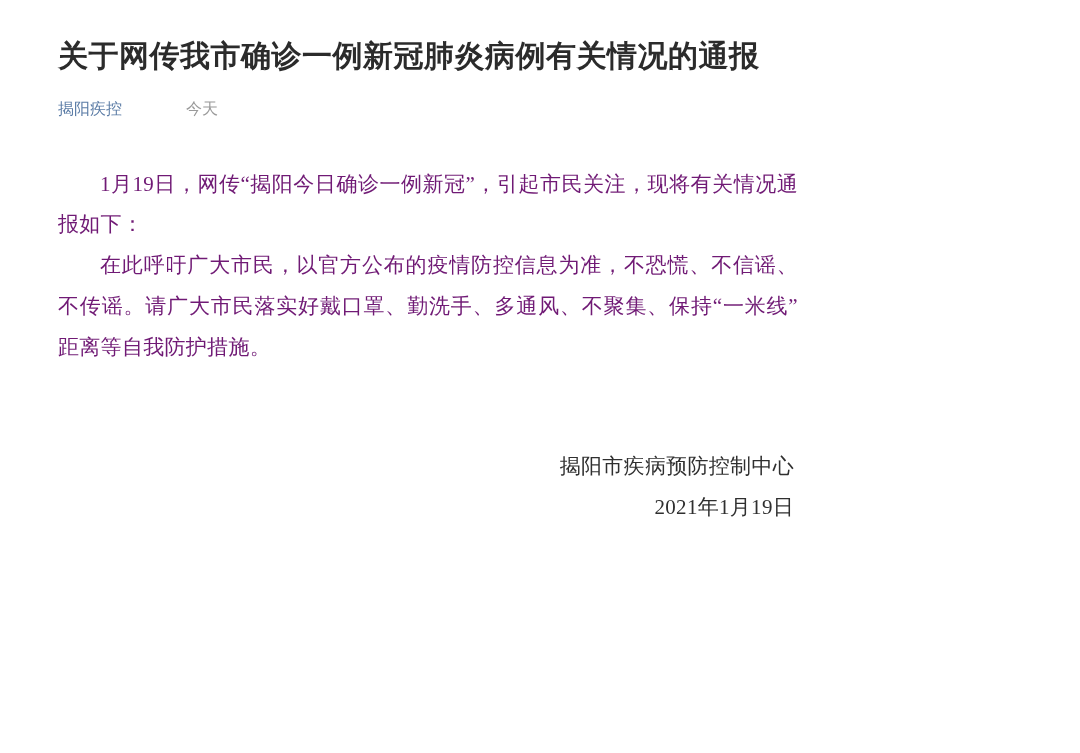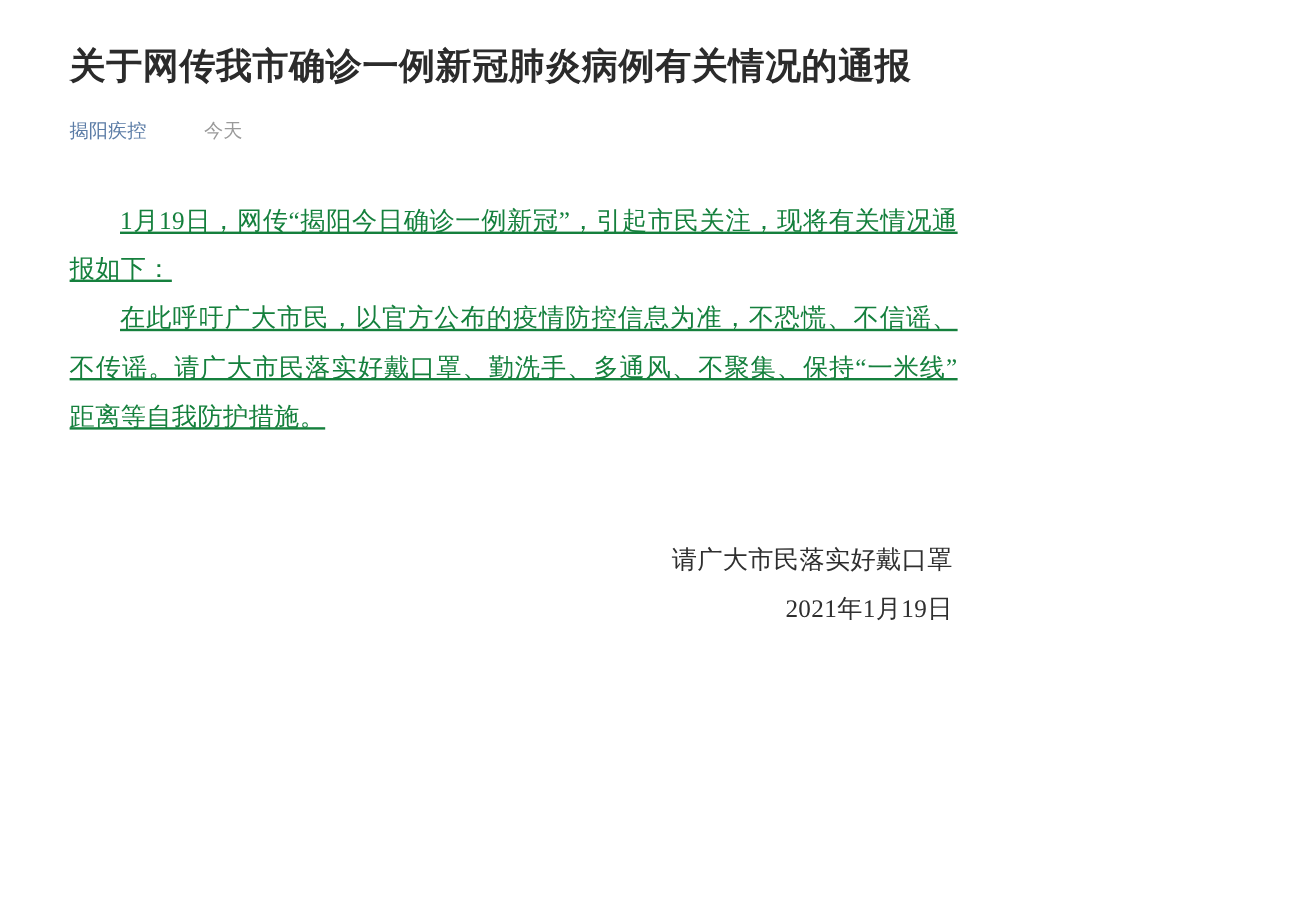--- a/index.html
+++ b/index.html
@@ -29,34 +29,34 @@
     color: #2b2b2b;
     margin: 0 0 22px 0;
     letter-spacing: 0.5px;
   }
   .meta-line {
     font-family: "Liberation Sans", "DejaVu Sans", sans-serif;
     font-size: 16px;
     margin-bottom: 44px;
     display: flex;
     align-items: baseline;
+    gap: 16px;
   }
   .meta-author {
     color: #5b7ca6;
   }
   .meta-date {
     color: #9a9a9a;
     margin-left: 48px;
   }
   .body-text {
     font-size: 21px;
     line-height: 1.95;
-    color: #15803d;
+    color: #701a75;
     letter-spacing: 0.3px;
-    text-decoration: underline;
   }
   .body-text p {
     margin: 0;
     text-indent: 2em;
     text-align: justify;
   }
   .signature {
     margin-top: 78px;
     text-align: right;
     font-size: 21px;
@@ -79,17 +79,17 @@
     <span class="meta-author">揭阳疾控</span>
     <span class="meta-date">今天</span>
   </div>
 
   <div class="body-text">
     <p>1月19日，网传“揭阳今日确诊一例新冠”，引起市民关注，现将有关情况通报如下：</p>
     <p>在此呼吁广大市民，以官方公布的疫情防控信息为准，不恐慌、不信谣、不传谣。请广大市民落实好戴口罩、勤洗手、多通风、不聚集、保持“一米线”距离等自我防护措施。</p>
   </div>
 
   <div class="signature">
-    <div>请广大市民落实好戴口罩</div>
+    <div>揭阳市疾病预防控制中心</div>
     <div>2021年1月19日</div>
   </div>
 
 </div>
 
 </body></html>

